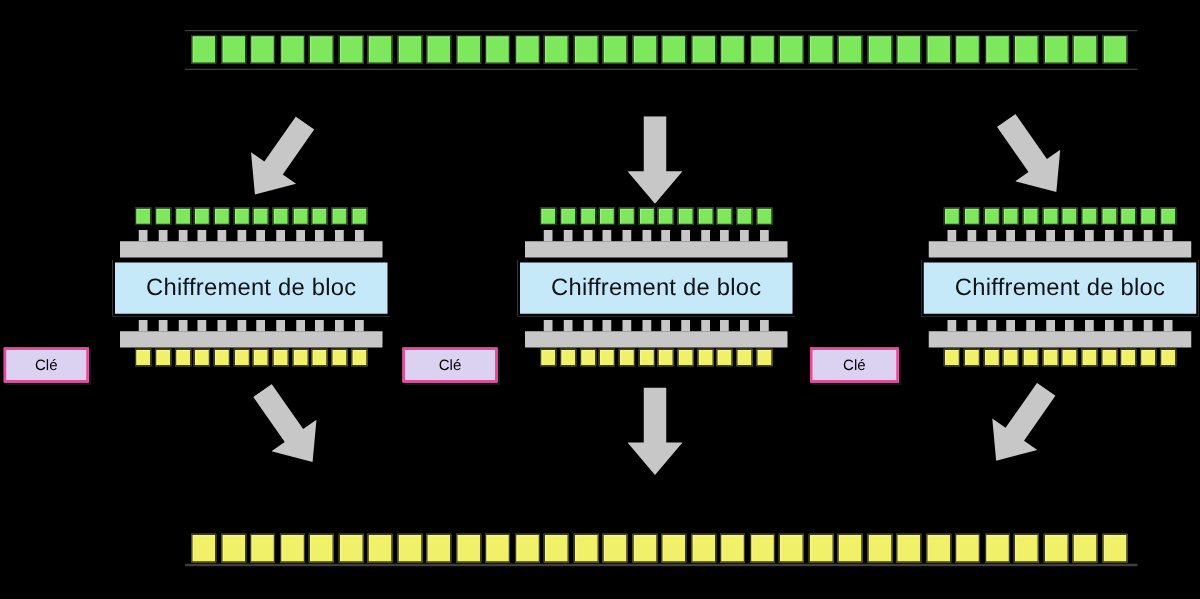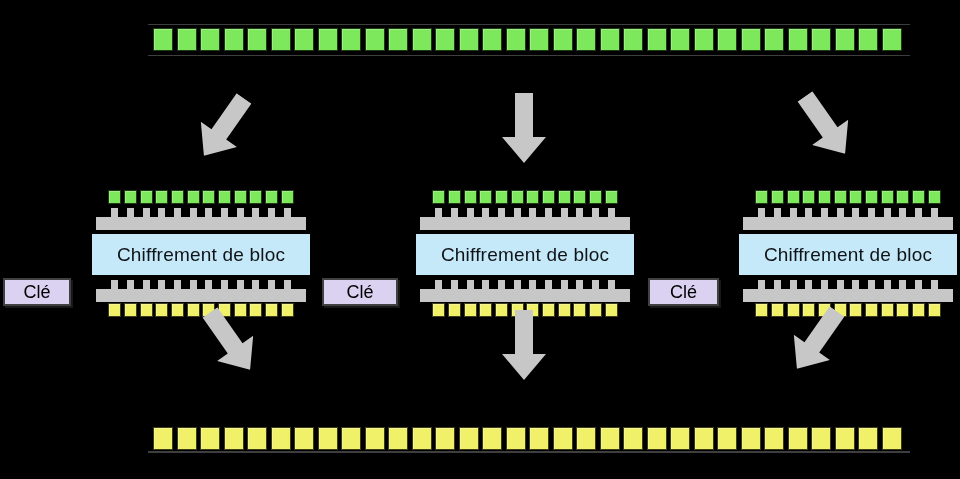--- a/index.html
+++ b/index.html
@@ -16,38 +16,38 @@
     border-bottom:2px solid var(--strip-line-gray);}
   .bit-row{display:flex;}
   .strip-top .bit-row{padding:3px 0 0 5px;gap:3.5px;}
   .strip-bottom .bit-row{padding:3px 0 0 5px;gap:3.5px;}
   .bit{box-sizing:border-box;border:1px solid rgba(0,0,0,0.75);flex:none;}
   .bit.big{width:20px;height:23px;}
   .bit.small{width:13px;height:14px;}
   .bit.green{background:var(--bit-green);box-shadow:inset 1px 1px 0 rgba(255,255,255,0.25);}
   .bit.yellow{background:var(--bit-yellow);box-shadow:inset 1px 1px 0 rgba(255,255,255,0.3);}
   
-  .block{position:absolute;top:166px;width:222px;margin-top:24px;}
+  .block{position:absolute;top:166px;width:222px;}
   .block .bit-row{justify-content:center;gap:2.7px;}
   .block .inbits{height:14px;}
   .block .outbits{height:15px;margin-top:1px;}
   .comb{margin-top:4px;}
   .comb-bottom{margin-top:3px;margin-bottom:0;}
   .teeth{display:flex;gap:8.7px;justify-content:center;height:9px;}
   .tooth, .teeth > div{width:7px;height:9px;background:var(--connector-gray);flex:none;}
   .bar{height:13px;width:210px;margin:0 auto;background:var(--connector-gray);}
   .cipher-box{margin-top:2px;height:41px;box-sizing:content-box;
     background:var(--cipher-box-blue);border:2px solid #000;
     display:flex;align-items:center;justify-content:center;
     font-size:19px;color:#101418;letter-spacing:0.2px;}
   
   .key-box{position:absolute;top:278px;height:24px;box-sizing:content-box;
-    background:var(--key-box-lavender);border:2px solid #404040;
+    background:var(--key-box-lavender);border:2px solid #ec4899;
     display:flex;align-items:center;justify-content:center;
-    font-size:18px;color:#000;box-shadow:2px 2px 0 rgba(70,70,70,0.35);}
+    font-size:12px;color:#000;box-shadow:2px 2px 0 rgba(70,70,70,0.35);}
   
   .arrow{position:absolute;width:44px;height:70px;}
   .arrow svg{display:block;width:44px;height:70px;}
   .arrow polygon{fill:var(--connector-gray);}
   .rot-l{transform:rotate(35deg);}
   .rot-r{transform:rotate(-35deg);}
 </style>
 </head>
 <body>
 

